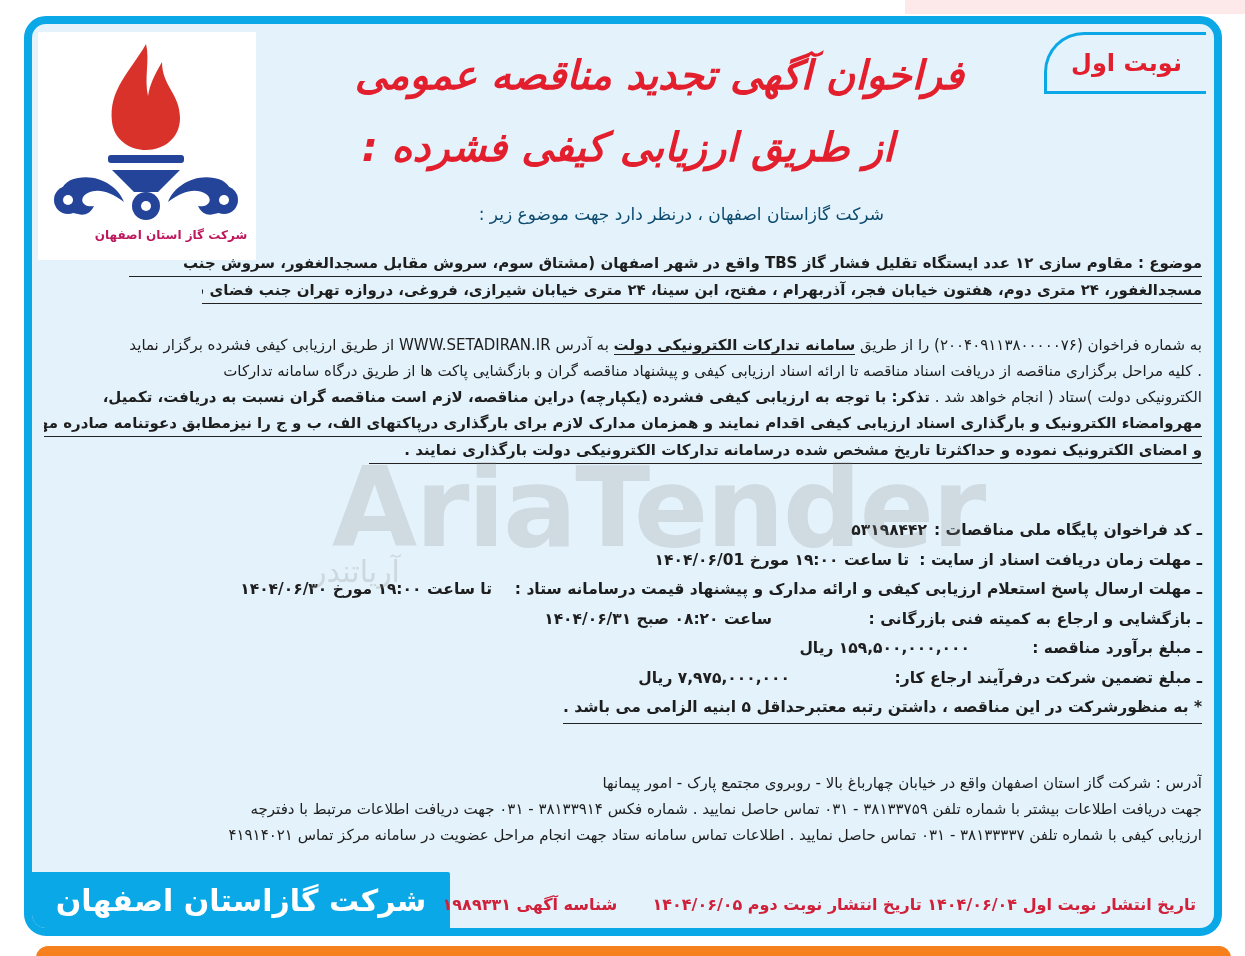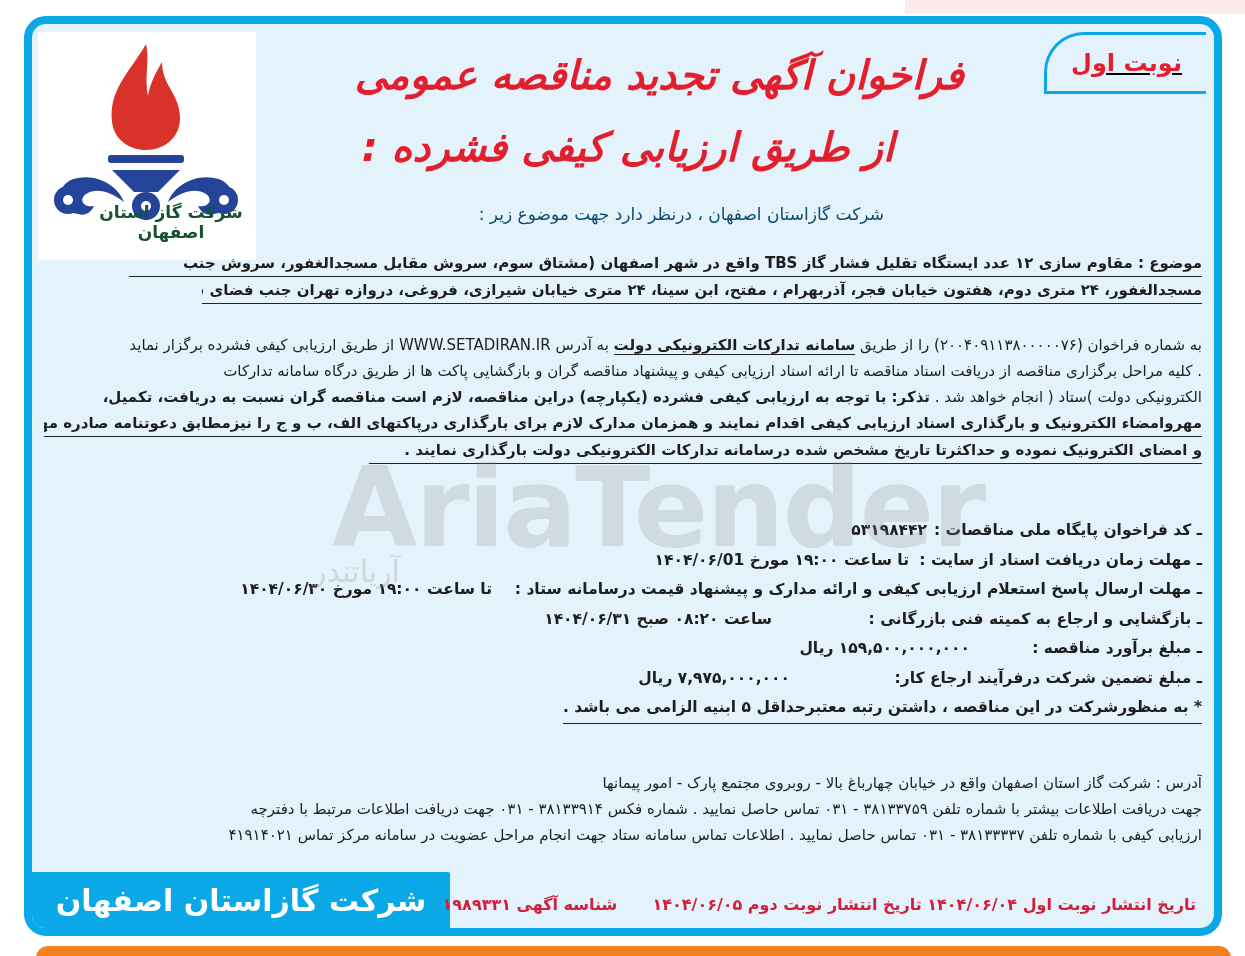--- a/index.html
+++ b/index.html
@@ -14,30 +14,30 @@
     border: 8px solid #0aa8e6; border-radius: 22px;
     background: #e3f2fb; overflow: hidden;
   }
 
   .logo-box {
     position: absolute; left: 6px; top: 8px; width: 218px; height: 228px;
     background: #ffffff;
   }
   .logo-caption {
     position: absolute; left: 0; right: 0; bottom: 18px; text-align: center;
-    font-family: "DejaVu Sans", sans-serif; font-weight: bold; font-size: 17px; color: #14532d;
+    font-family: "DejaVu Sans", sans-serif; font-weight: bold; font-size: 12px; color: #be185d;
     direction: rtl;
     padding-left: 48px;
   }
 
   .round-tag {
     position: absolute; right: 8px; top: 8px; width: 162px; height: 62px;
     border: 3px solid #0aa8e6; border-radius: 40px 0 0 0;
     border-right: none; border-top-right-radius: 0;
-    background: #e3f2fb; display: flex; align-items: center; justify-content: center; text-decoration: underline;
+    background: #e3f2fb; display: flex; align-items: center; justify-content: center;
   }
   .round-tag span { color: #e31e2d; font-weight: bold; font-size: 24px; direction: rtl; }
 
   .title1, .title2 {
     position: absolute; direction: rtl; color: #e31e2d; font-weight: bold;
     font-family: "DejaVu Sans", sans-serif;
     font-style: italic;
   }
   .title1 { right: 250px; top: 28px; font-size: 40px; letter-spacing: -1px; }
   .title2 { right: 320px; top: 100px; font-size: 40px; letter-spacing: -1px; }

